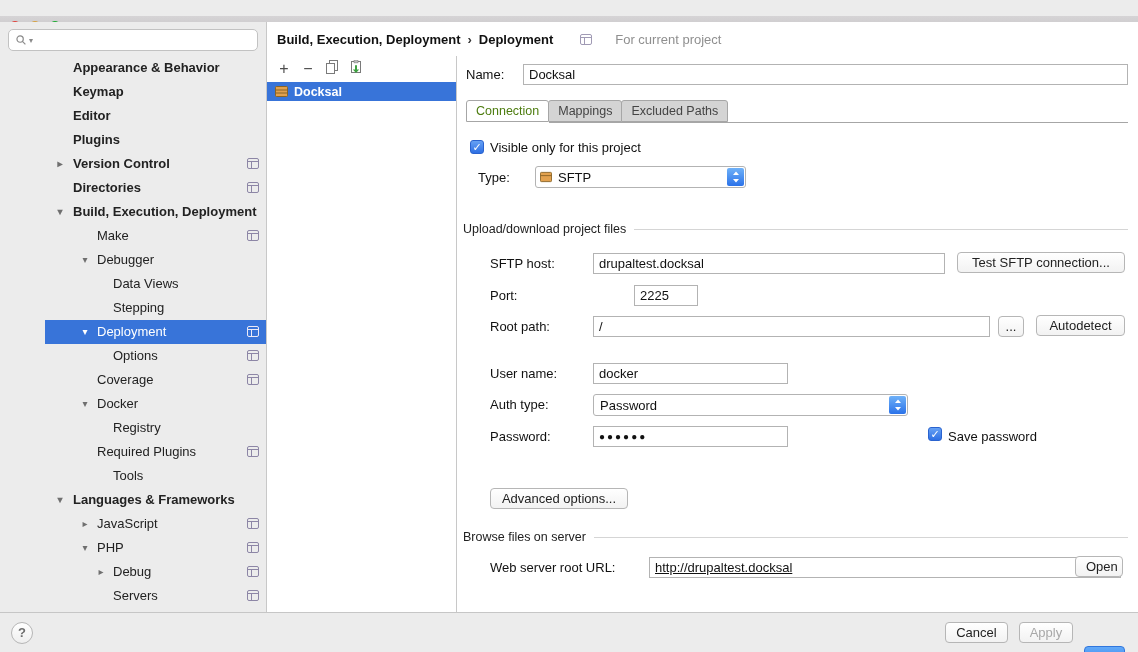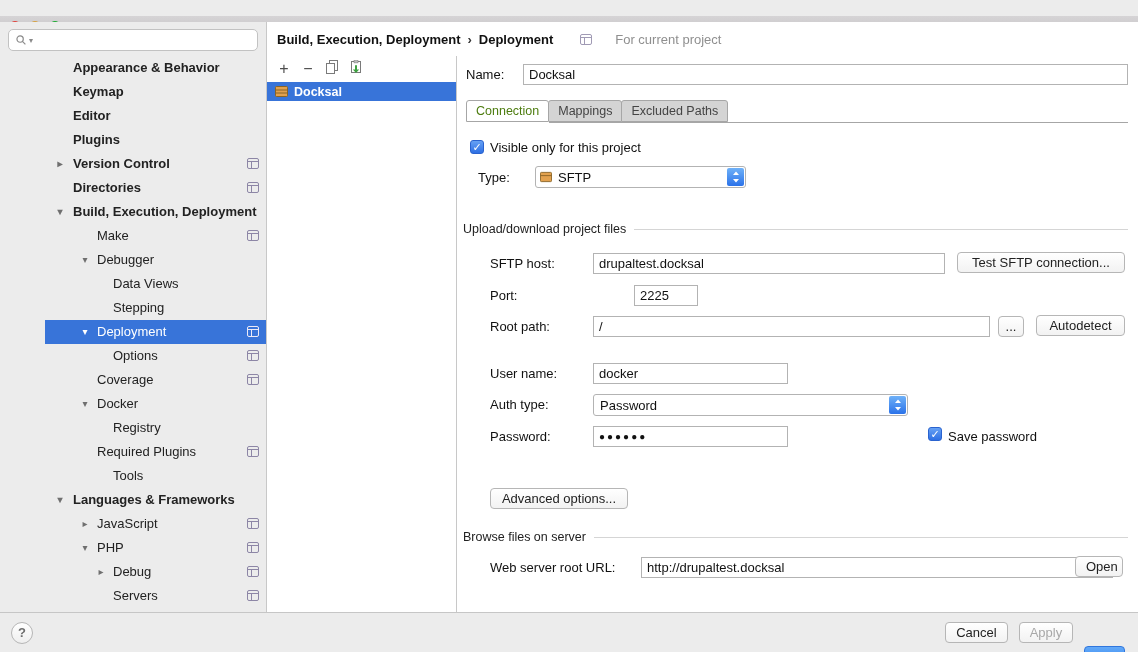--- a/index.html
+++ b/index.html
@@ -437,21 +437,21 @@
   <span class="flabel" style="left:491px;top:374px">Save password</span>
 
   <button class="btn" style="left:33px;top:432px;width:138px">Advanced options...</button>
 
   <div class="section" style="top:474px">
     <span>Browse files on server</span>
     <span class="rule"></span>
   </div>
 
   <span class="flabel" style="left:33px;top:505px">Web server root URL:</span>
-  <input class="field" style="left: 184px; top: 501px; width: 472px;" value="http://drupaltest.docksal">
+  <input class="field" style="left: 192px; top: 501px; width: 472px; text-decoration: underline;" value="http://drupaltest.docksal">
   <button class="btn" style="left:618px;top:500px;width:48px">Open</button>
 </div>
 
 <div class="footer">
   <button class="help">?</button>
   <div class="fspacer"></div>
   <button class="btn fbtn">Cancel</button>
   <button class="btn fbtn disabled">Apply</button>
   <button class="btn fbtn primary">OK</button>
 </div>

